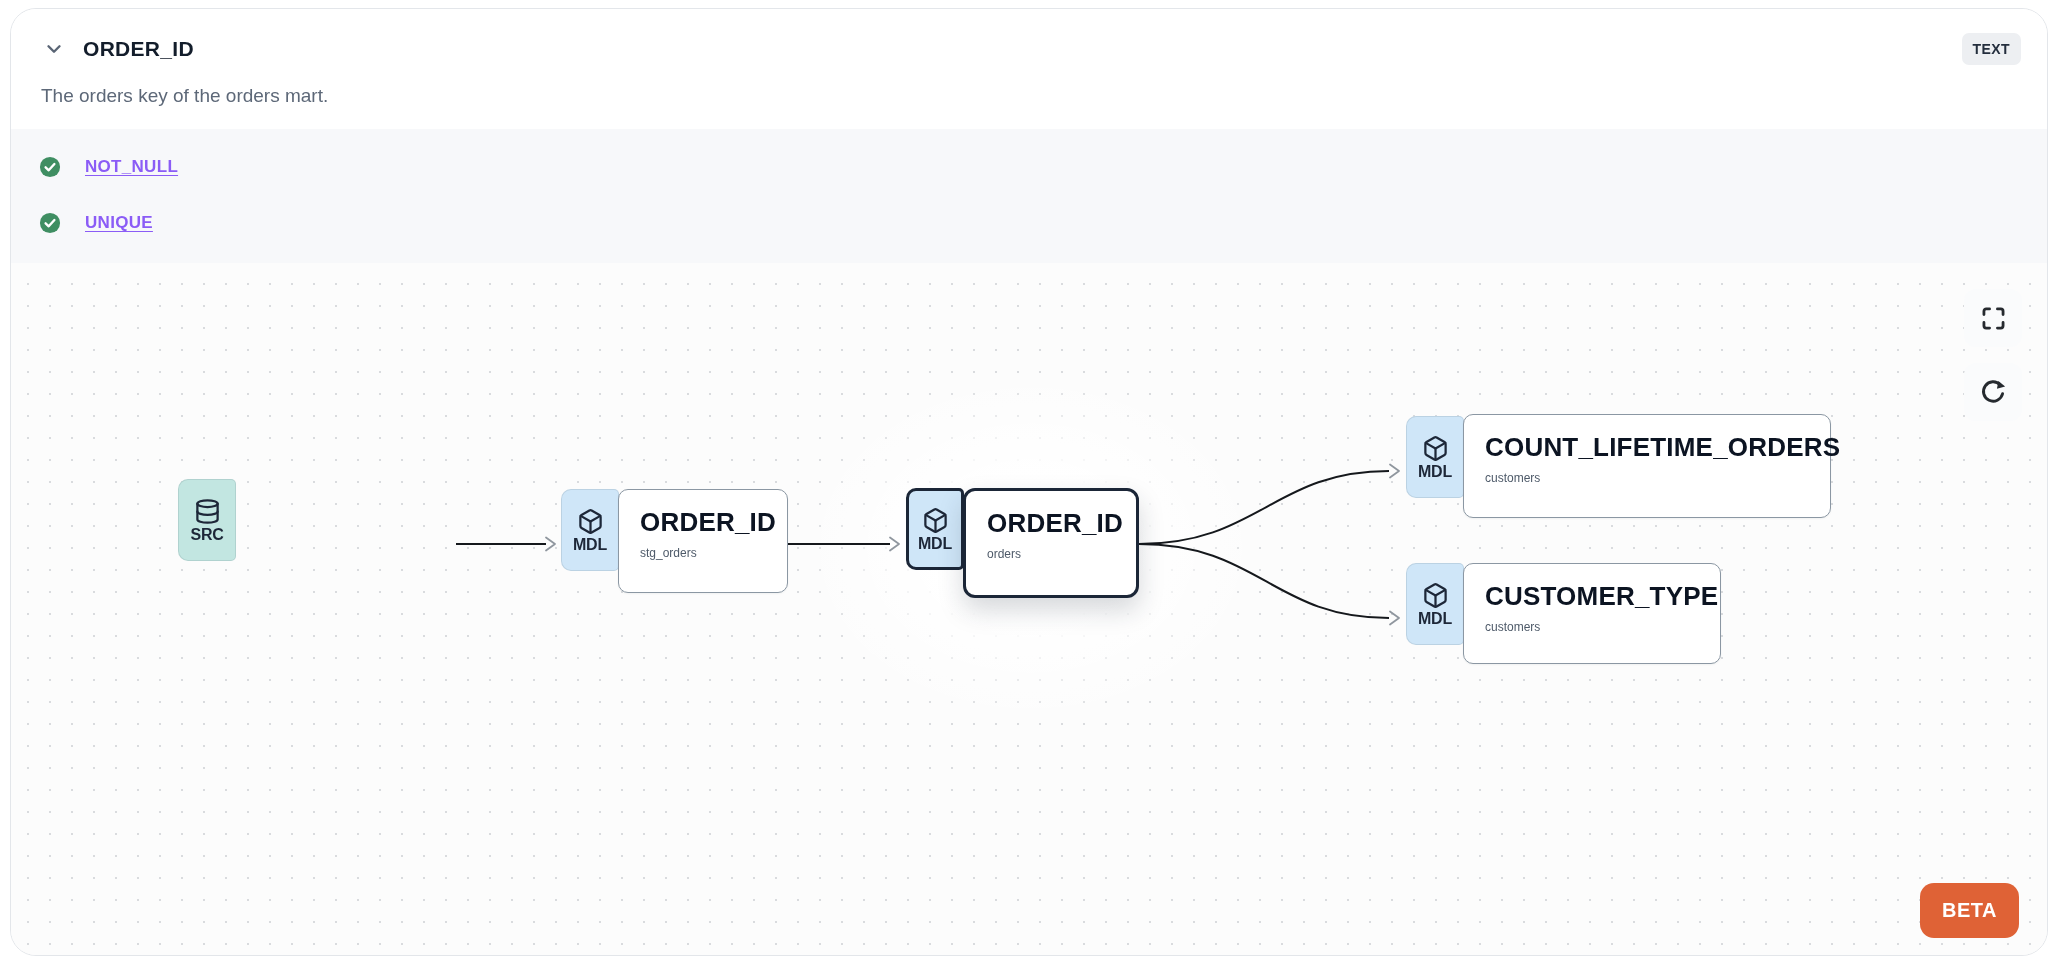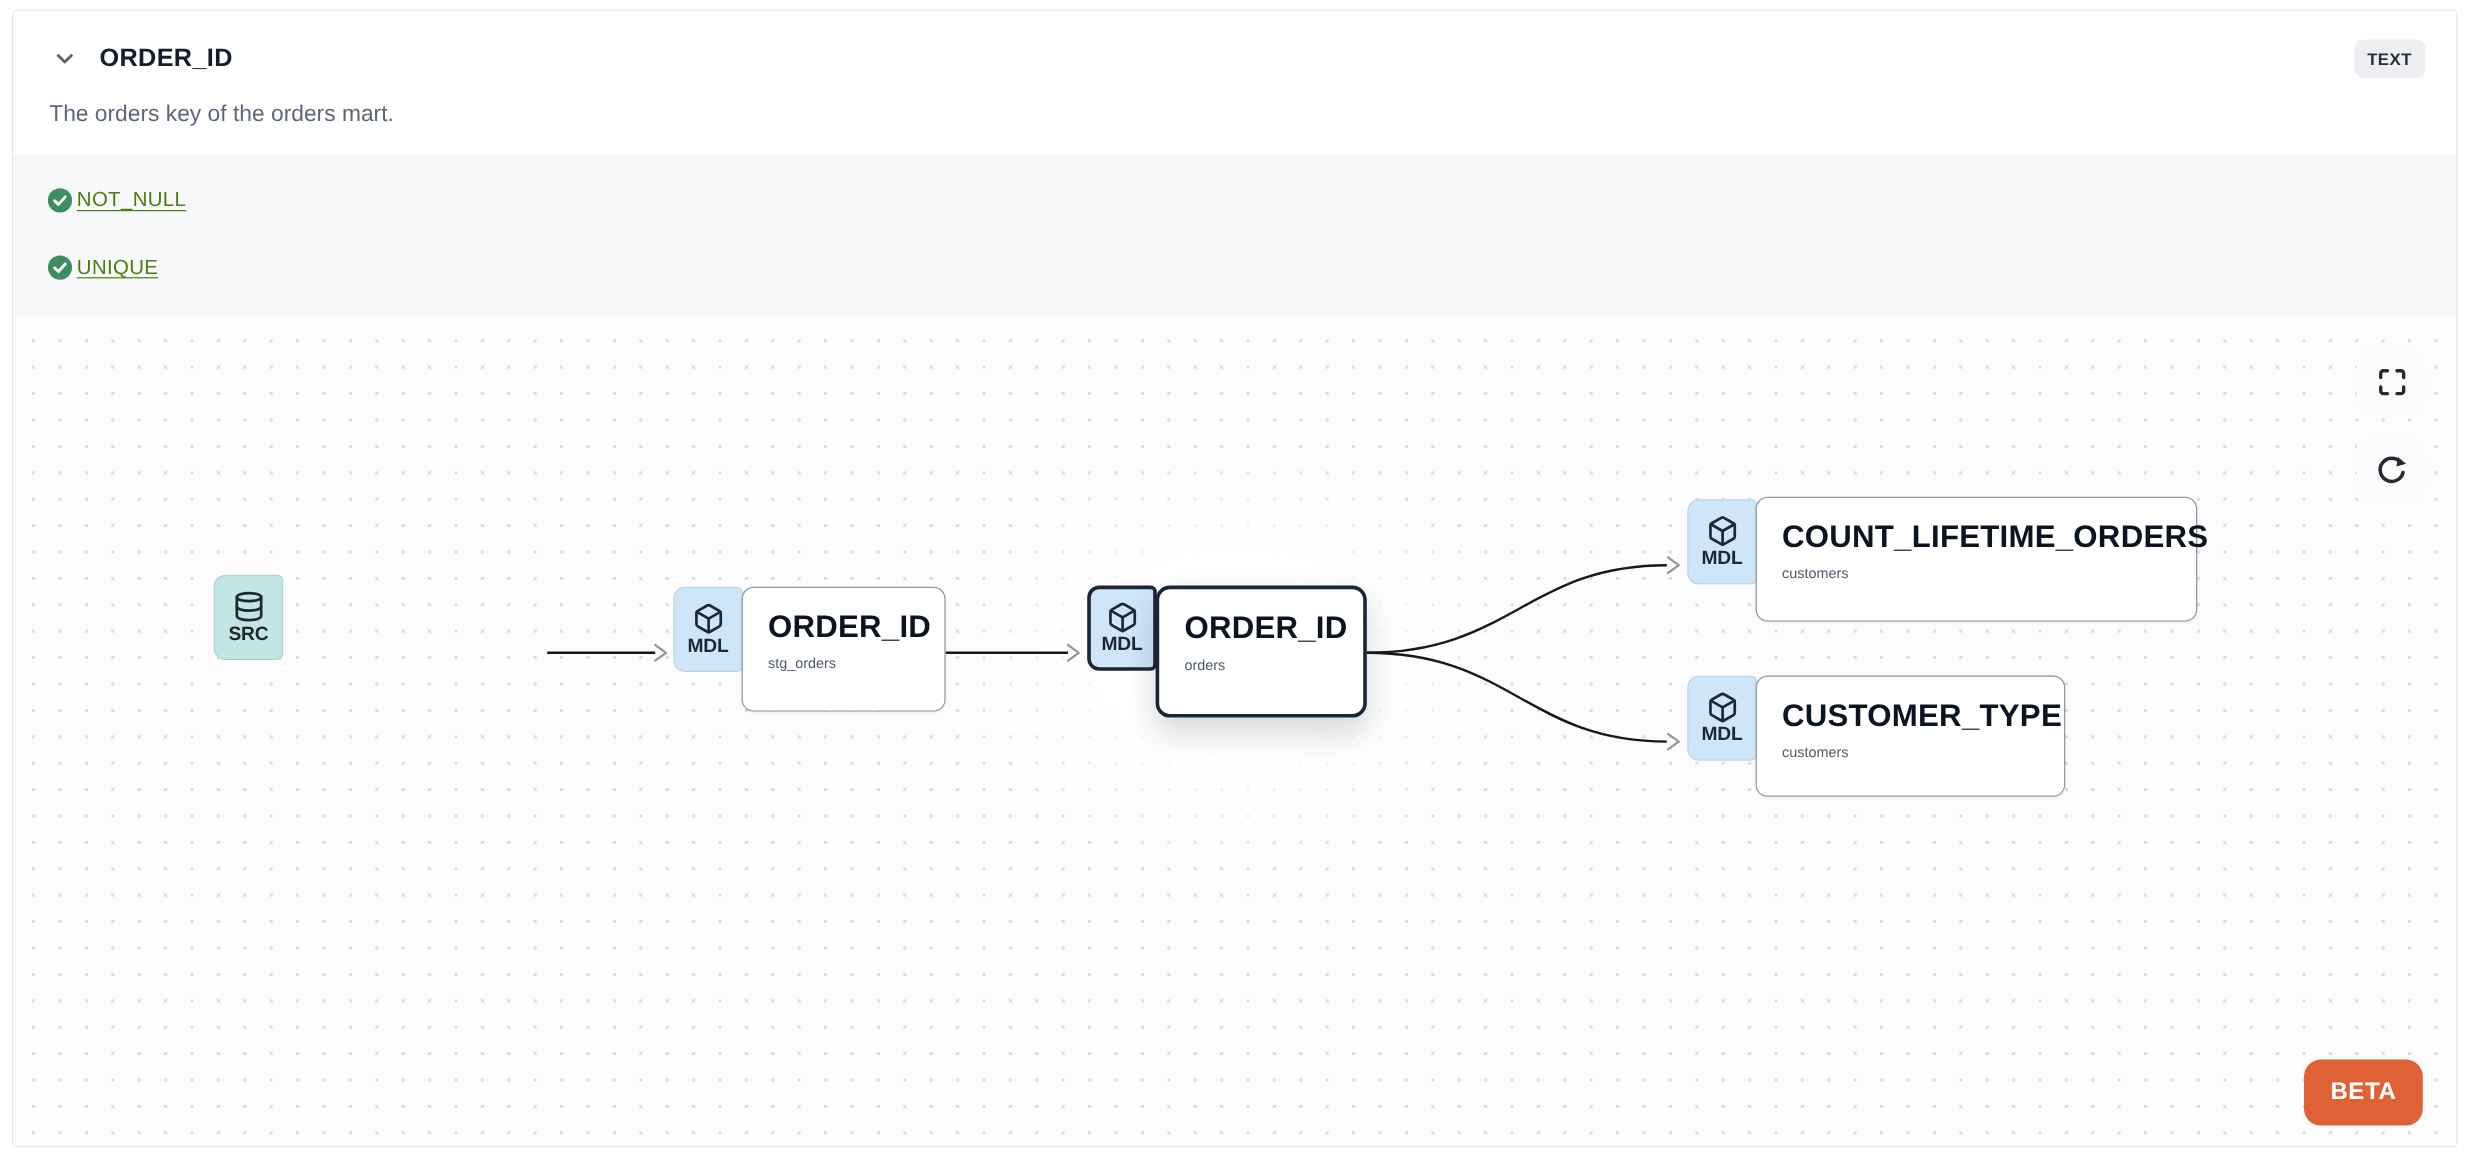--- a/index.html
+++ b/index.html
@@ -1,54 +1,54 @@
 <!DOCTYPE html>
 <html><head>
 <meta charset="utf-8">
 <style>
   html,body { margin:0; padding:0; background:#ffffff; }
   body { width:2058px; height:964px; position:relative; overflow:hidden;
          font-family:"Liberation Sans","DejaVu Sans",sans-serif; color:#111b29; }
   * { box-sizing:border-box; }
 
   .panel { position:absolute; left:10px; top:8px; right:10px; bottom:8px;
-           border:1px solid #e3e6ea; border-radius:4px; background:#ffffff;
+           border:1px solid #e3e6ea; border-radius:26px; background:#ffffff;
            display:flex; flex-direction:column; overflow:hidden; }
 
   
   .panel-header { padding:24px 26px 22px 30px; background:#ffffff; }
   .title-row { display:flex; align-items:center; }
   .chevron-btn { width:26px; height:26px; border:none; background:transparent; padding:0;
                  cursor:pointer; display:flex; align-items:center; justify-content:center; }
   .page-title { font-size:21px; font-weight:700; letter-spacing:.3px; color:#131d2b; margin-left:16px; }
   .title-spacer { flex:1; }
   .type-badge { background:#edeff2; color:#242e3d; font-size:14px; font-weight:700;
                 letter-spacing:.4px; padding:8px 11px; border-radius:7px; }
   .description { margin:20px 0 0 0; font-size:19px; color:#5d6878; }
 
   
   .tests-section { background:#f7f8fa; padding:24px 0 26px 28px; }
   .test-row { display:flex; align-items:center; height:28px; }
   .test-row + .test-row { margin-top:28px; }
   .test-icon { width:22px; height:22px; flex:0 0 auto; }
-  .test-link { margin-left:3px; font-size:17px; font-weight:400; letter-spacing:.3px;
-               color:#4d7c0f; text-decoration:underline; text-underline-offset:3px; cursor:pointer; }
+  .test-link { margin-left:24px; font-size:17px; font-weight:700; letter-spacing:.3px;
+               color:#8b5cf6; text-decoration:underline; text-underline-offset:3px; cursor:pointer; }
 
   
   .canvas { position:relative; flex:1; background-color:#fcfcfc;
             background-image:radial-gradient(circle,#d9dbde 1.5px,transparent 1.5px);
             background-size:22px 22px; background-position:6px 10px; overflow:hidden; }
   .halo { position:absolute; left:790px; top:110px; width:460px; height:350px; z-index:1;
           background:radial-gradient(ellipse at center, rgba(255,255,255,.97) 30%, rgba(255,255,255,0) 72%);
           pointer-events:none; }
   .edges { position:absolute; left:0; top:0; z-index:2; pointer-events:none; }
 
   
   .node { position:absolute; display:flex; align-items:flex-start; z-index:3; cursor:pointer; }
-  .node-badge { width:58px; height:71px; border-radius:10px 5px 5px 10px; margin-right:-1px;
+  .node-badge { width:58px; height:82px; border-radius:10px 5px 5px 10px; margin-right:-1px;
                 display:flex; flex-direction:column; align-items:center; justify-content:center;
                 gap:2px; border:1px solid rgba(20,35,50,.10); position:relative; }
   .node-badge.src { background:#c2e6e1; }
   .node-badge.mdl { background:#cfe6f8; }
   .badge-label { font-size:16px; font-weight:700; letter-spacing:-.2px; color:#1d2738; line-height:1; }
   .node-card { background:#ffffff; border:1px solid #8b97a3; border-radius:10px;
                padding:17px 21px 14px 21px; position:relative; z-index:2;
                box-shadow:0 1px 2px rgba(20,30,45,.05); }
   .node-title { font-size:26px; font-weight:700; color:#0c1422; letter-spacing:.2px; white-space:nowrap; }
   .node-sub { font-size:12px; color:#4e5a69; margin-top:8px; white-space:nowrap; }

